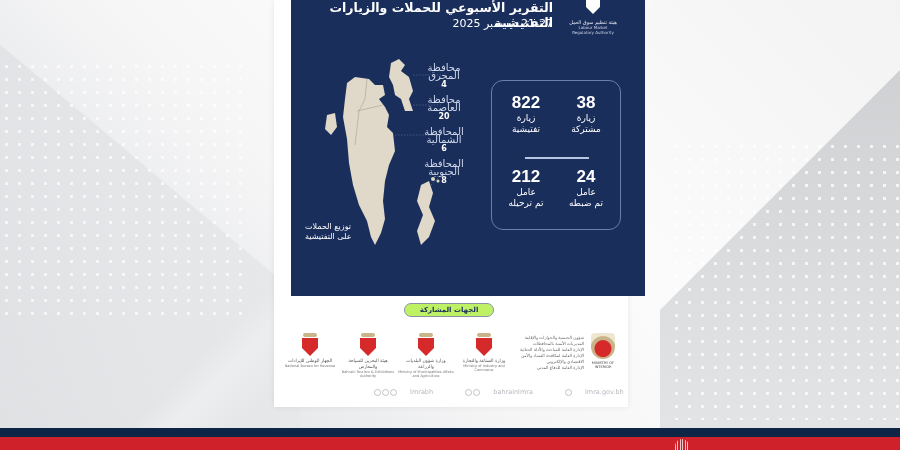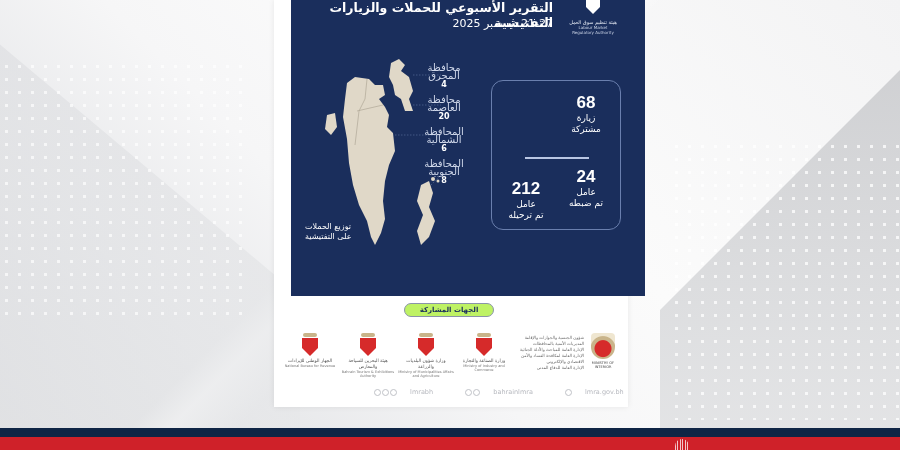--- a/index.html
+++ b/index.html
@@ -92,21 +92,21 @@
       border: 1px solid #6a7fae; border-radius: 12px;
     }
     .stat {
       position: absolute; width: 56px; text-align: center; direction: rtl;
     }
     .stat-num { font-size: 17px; font-weight: bold; line-height: 20px; color: #ffffff; font-family: "Liberation Sans", sans-serif; }
     .stat-lbl { font-size: 9px; line-height: 11px; color: #ffffff; }
     .stat.s1 { right: 6px; top: 12px; }
     .stat.s2 { left: 6px; top: 12px; }
     .stat.s3 { right: 6px; top: 86px; }
-    .stat.s4 { left: 6px; top: 86px; margin-top: 12px; }
+    .stat.s4 { left: 6px; top: 86px; }
     .divider {
       position: absolute; left: 33px; top: 76px; width: 64px; height: 2px;
       background: #b9c6e3;
     }
 
     
     .partners-pill {
       position: absolute; left: 130px; top: 303px; width: 90px; height: 14px;
       border: 1px solid #8a94a8; border-radius: 8px;
       font-size: 7px; line-height: 12px; text-align: center; color: #1a2e5c;
@@ -224,23 +224,28 @@
       </div>
     </div>
 
     <div class="map-caption">
       <div>توزيع الحملات</div>
       <div>على التفتيشية</div>
     </div>
 
     <div class="stats">
       <div class="stat s1">
-        <div class="stat-num">68</div>
+        <div class="stat-num">38</div>
         <div class="stat-lbl">زيارة</div>
         <div class="stat-lbl">مشتركة</div>
+      </div>
+      <div class="stat s2">
+        <div class="stat-num">822</div>
+        <div class="stat-lbl">زيارة</div>
+        <div class="stat-lbl">تفتيشية</div>
       </div>
       <div class="divider"></div>
       <div class="stat s3">
         <div class="stat-num">24</div>
         <div class="stat-lbl">عامل</div>
         <div class="stat-lbl">تم ضبطه</div>
       </div>
       <div class="stat s4">
         <div class="stat-num">212</div>
         <div class="stat-lbl">عامل</div>

